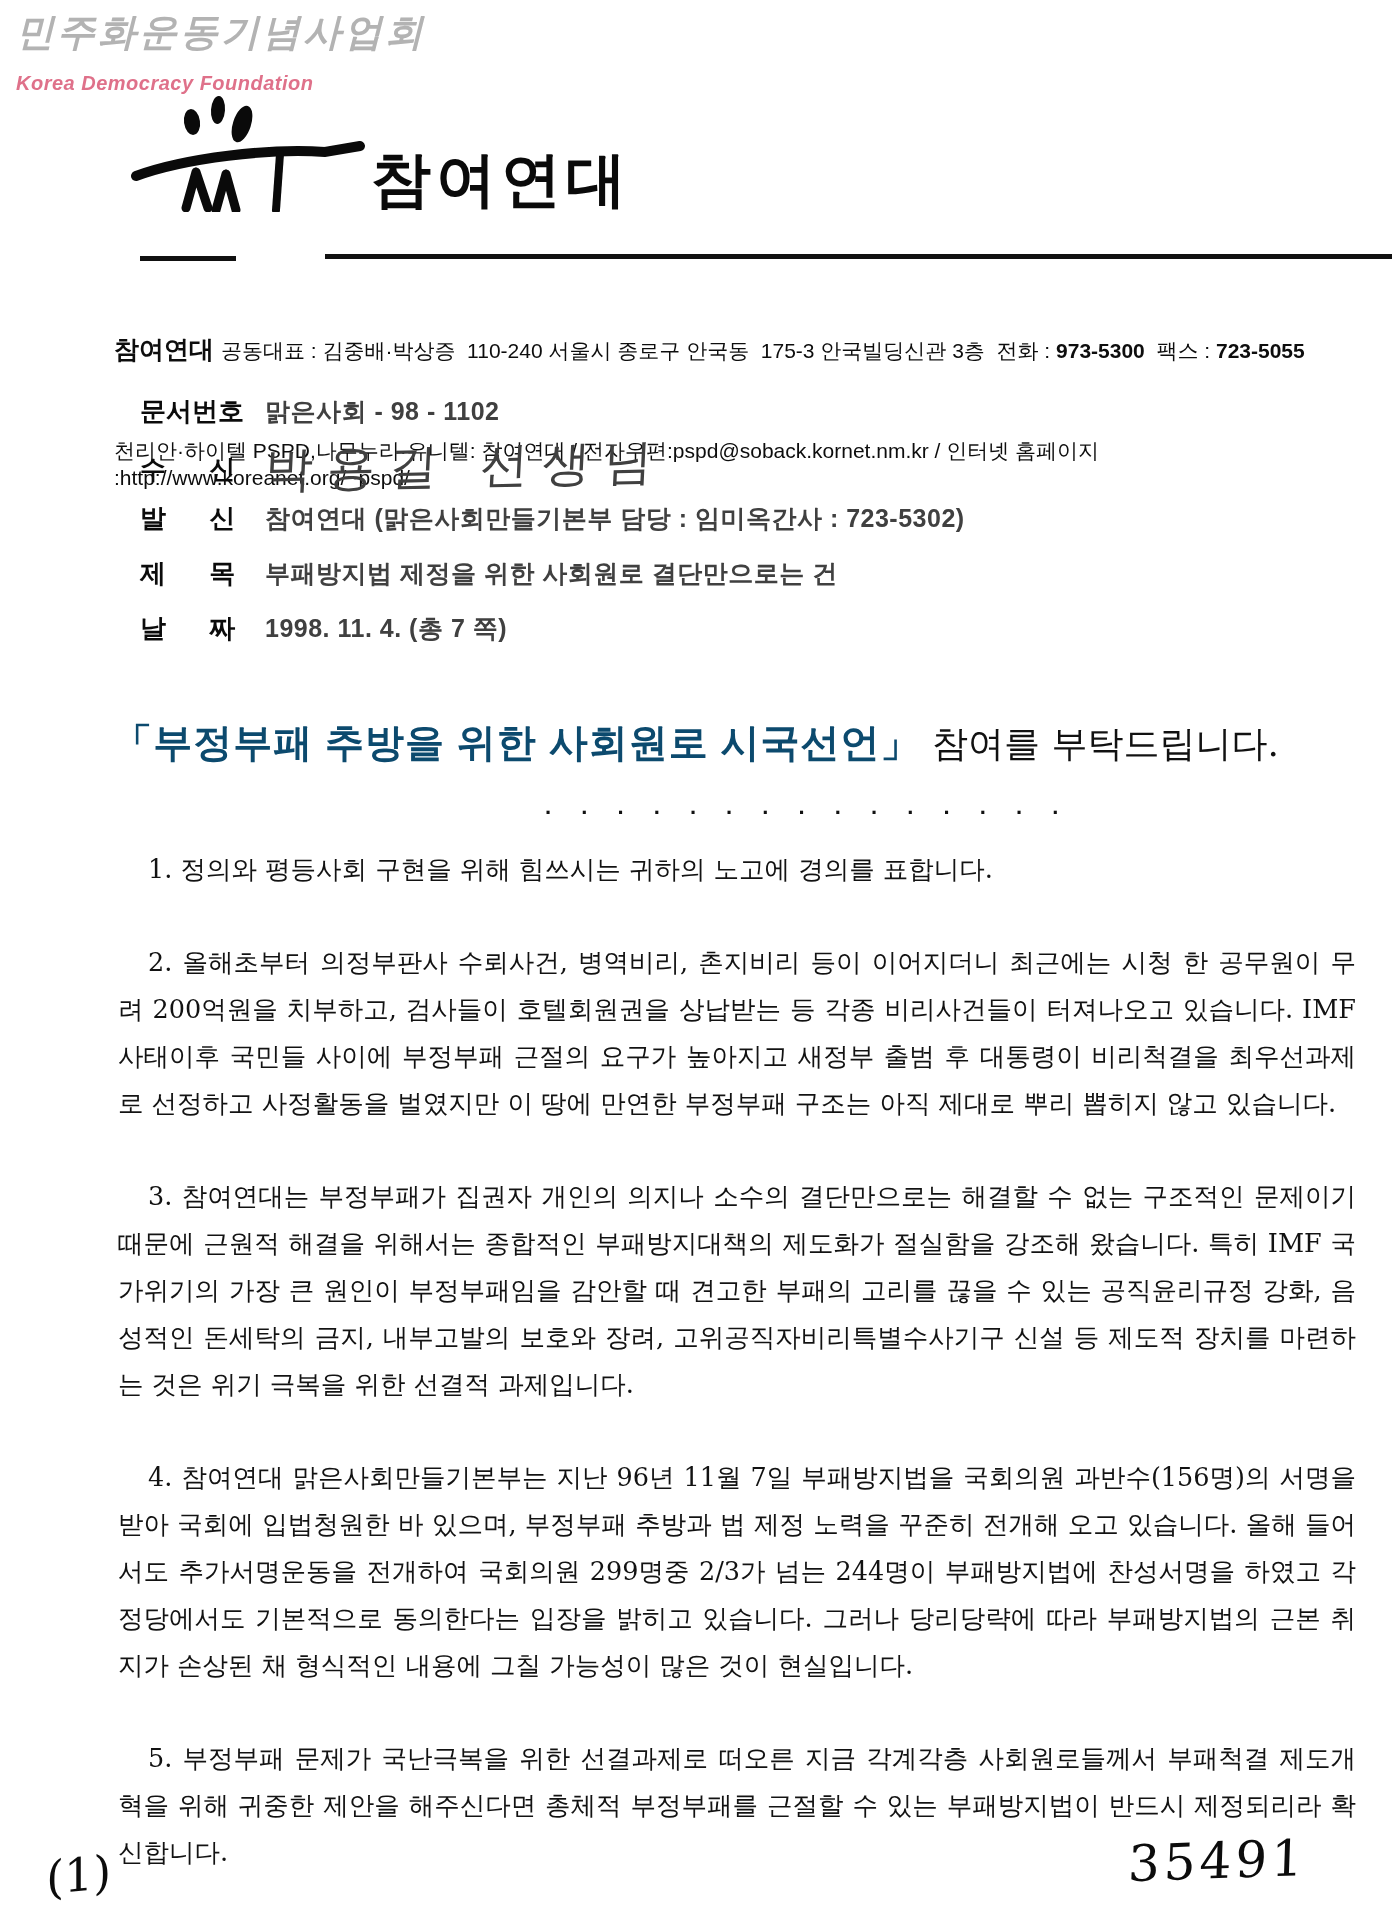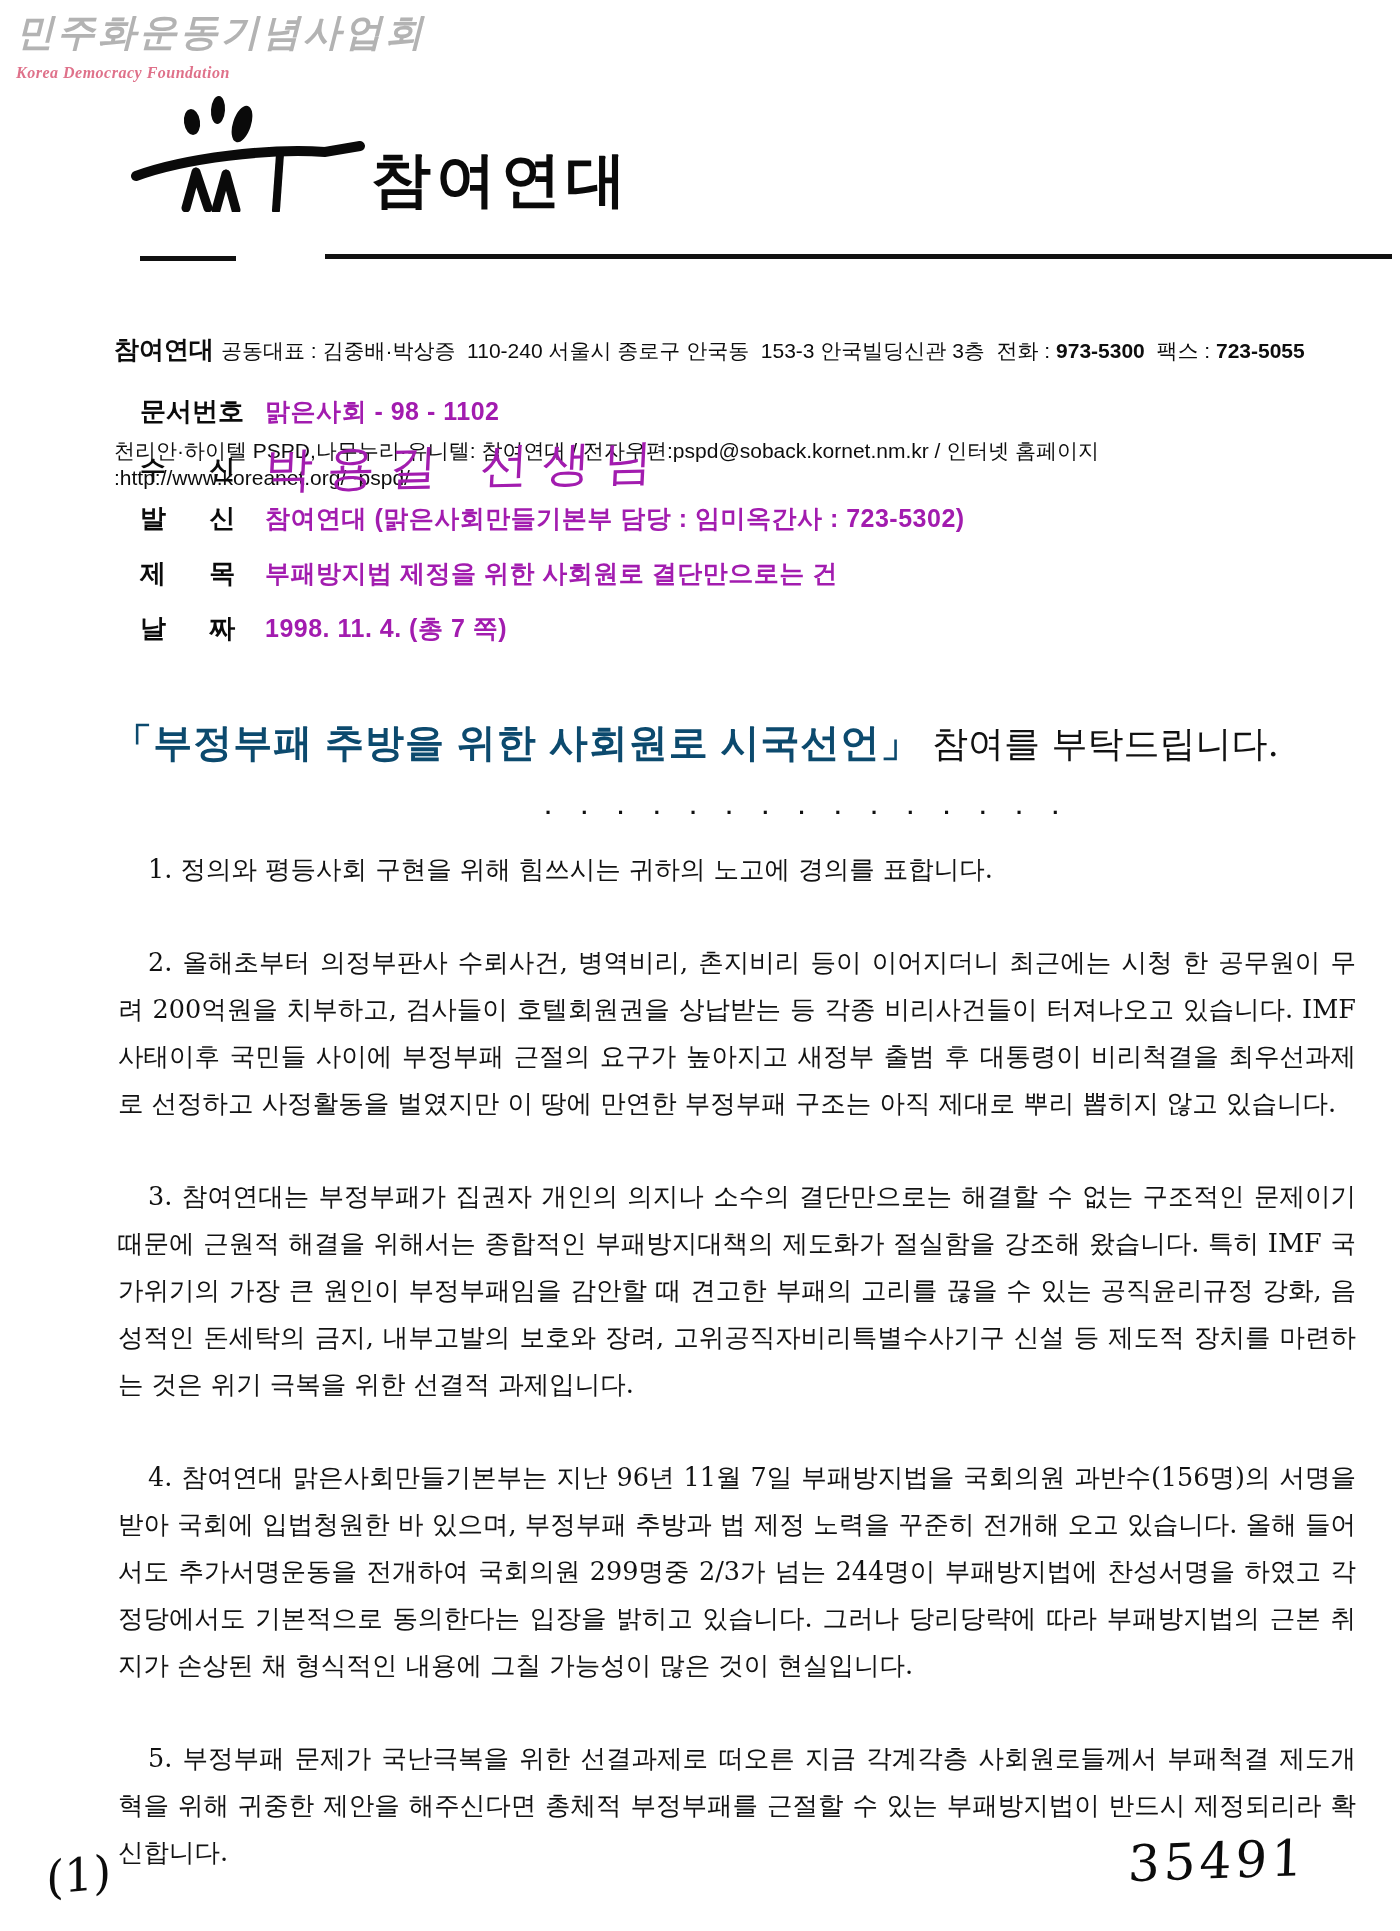--- a/index.html
+++ b/index.html
@@ -24,26 +24,26 @@
   .wm-kr {
     font-family: "DejaVu Serif", serif;
     font-style: italic;
     font-weight: 700;
     font-size: 38px;
     letter-spacing: 3px;
     color: var(--watermark_gray);
     line-height: 1.05;
   }
   .wm-en {
-    font-family: Liberation Serif, serif;
+    font-family: Liberation Sans, sans-serif;
     font-style: italic;
     font-weight: 700;
-    font-size: 16px;
+    font-size: 20px;
     color: var(--foundation_pink);
-    margin-top: 12px;
+    margin-top: 20px;
     letter-spacing: 0.5px;
   }
 
   
   .logo-block {
     position: absolute;
     top: 92px; left: 130px;
     display: flex;
     align-items: flex-end;
   }
@@ -79,21 +79,21 @@
   .meta-label {
     flex: 0 0 125px;
     white-space: pre;
     font-weight: 800;
     font-size: 26px;
     color: #0b0b0b;
   }
   .meta-value {
     font-size: 25px;
     font-weight: 600;
-    color: #a21caf;
+    color: #404040;
     letter-spacing: 0.5px;
   }
   .meta-row.recipient { margin-top: 2px; margin-bottom: 12px; }
   .handwritten-name {
     font-family: "DejaVu Serif", serif;
     font-weight: 400;
     font-size: 48px;
     letter-spacing: 14px;
     line-height: 1;
     transform: rotate(-1.2deg) skewX(-4deg);
@@ -178,21 +178,21 @@
         <path d="M150 62 L 146 118" stroke-width="8"></path>
       </g>
     </svg>
     <div class="logo-text">참여연대</div>
   </div>
 
   <div class="rule-short"></div>
   <div class="rule-long"></div>
 
   <div class="info-lines">
-    <div class="info-line"><span class="org-bold">참여연대 </span><span>공동대표 : 김중배·박상증  110-240 서울시 종로구 안국동  153-3 안국빌딩신관 3층  전화 : </span><span class="seg-bold">973-5300</span><span>  팩스 : </span><span class="seg-bold">723-5055</span></div>
+    <div class="info-line"><span class="org-bold">참여연대 </span><span>공동대표 : 김중배·박상증  110-240 서울시 종로구 안국동  175-3 안국빌딩신관 3층  전화 : </span><span class="seg-bold">973-5300</span><span>  팩스 : </span><span class="seg-bold">723-5055</span></div>
     <div class="info-line">천리안·하이텔 PSPD,나무누리·유니텔: 참여연대 / 전자우편:pspd@soback.kornet.nm.kr / 인터넷 홈페이지 :http://www.koreanet.org/~pspd/</div>
   </div>
 
   <div class="meta-block">
     <div class="meta-row">
       <div class="meta-label">문서번호</div>
       <div class="meta-value">맑은사회 - 98 - 1102</div>
     </div>
     <div class="meta-row recipient">
       <div class="meta-label">수      신</div>

